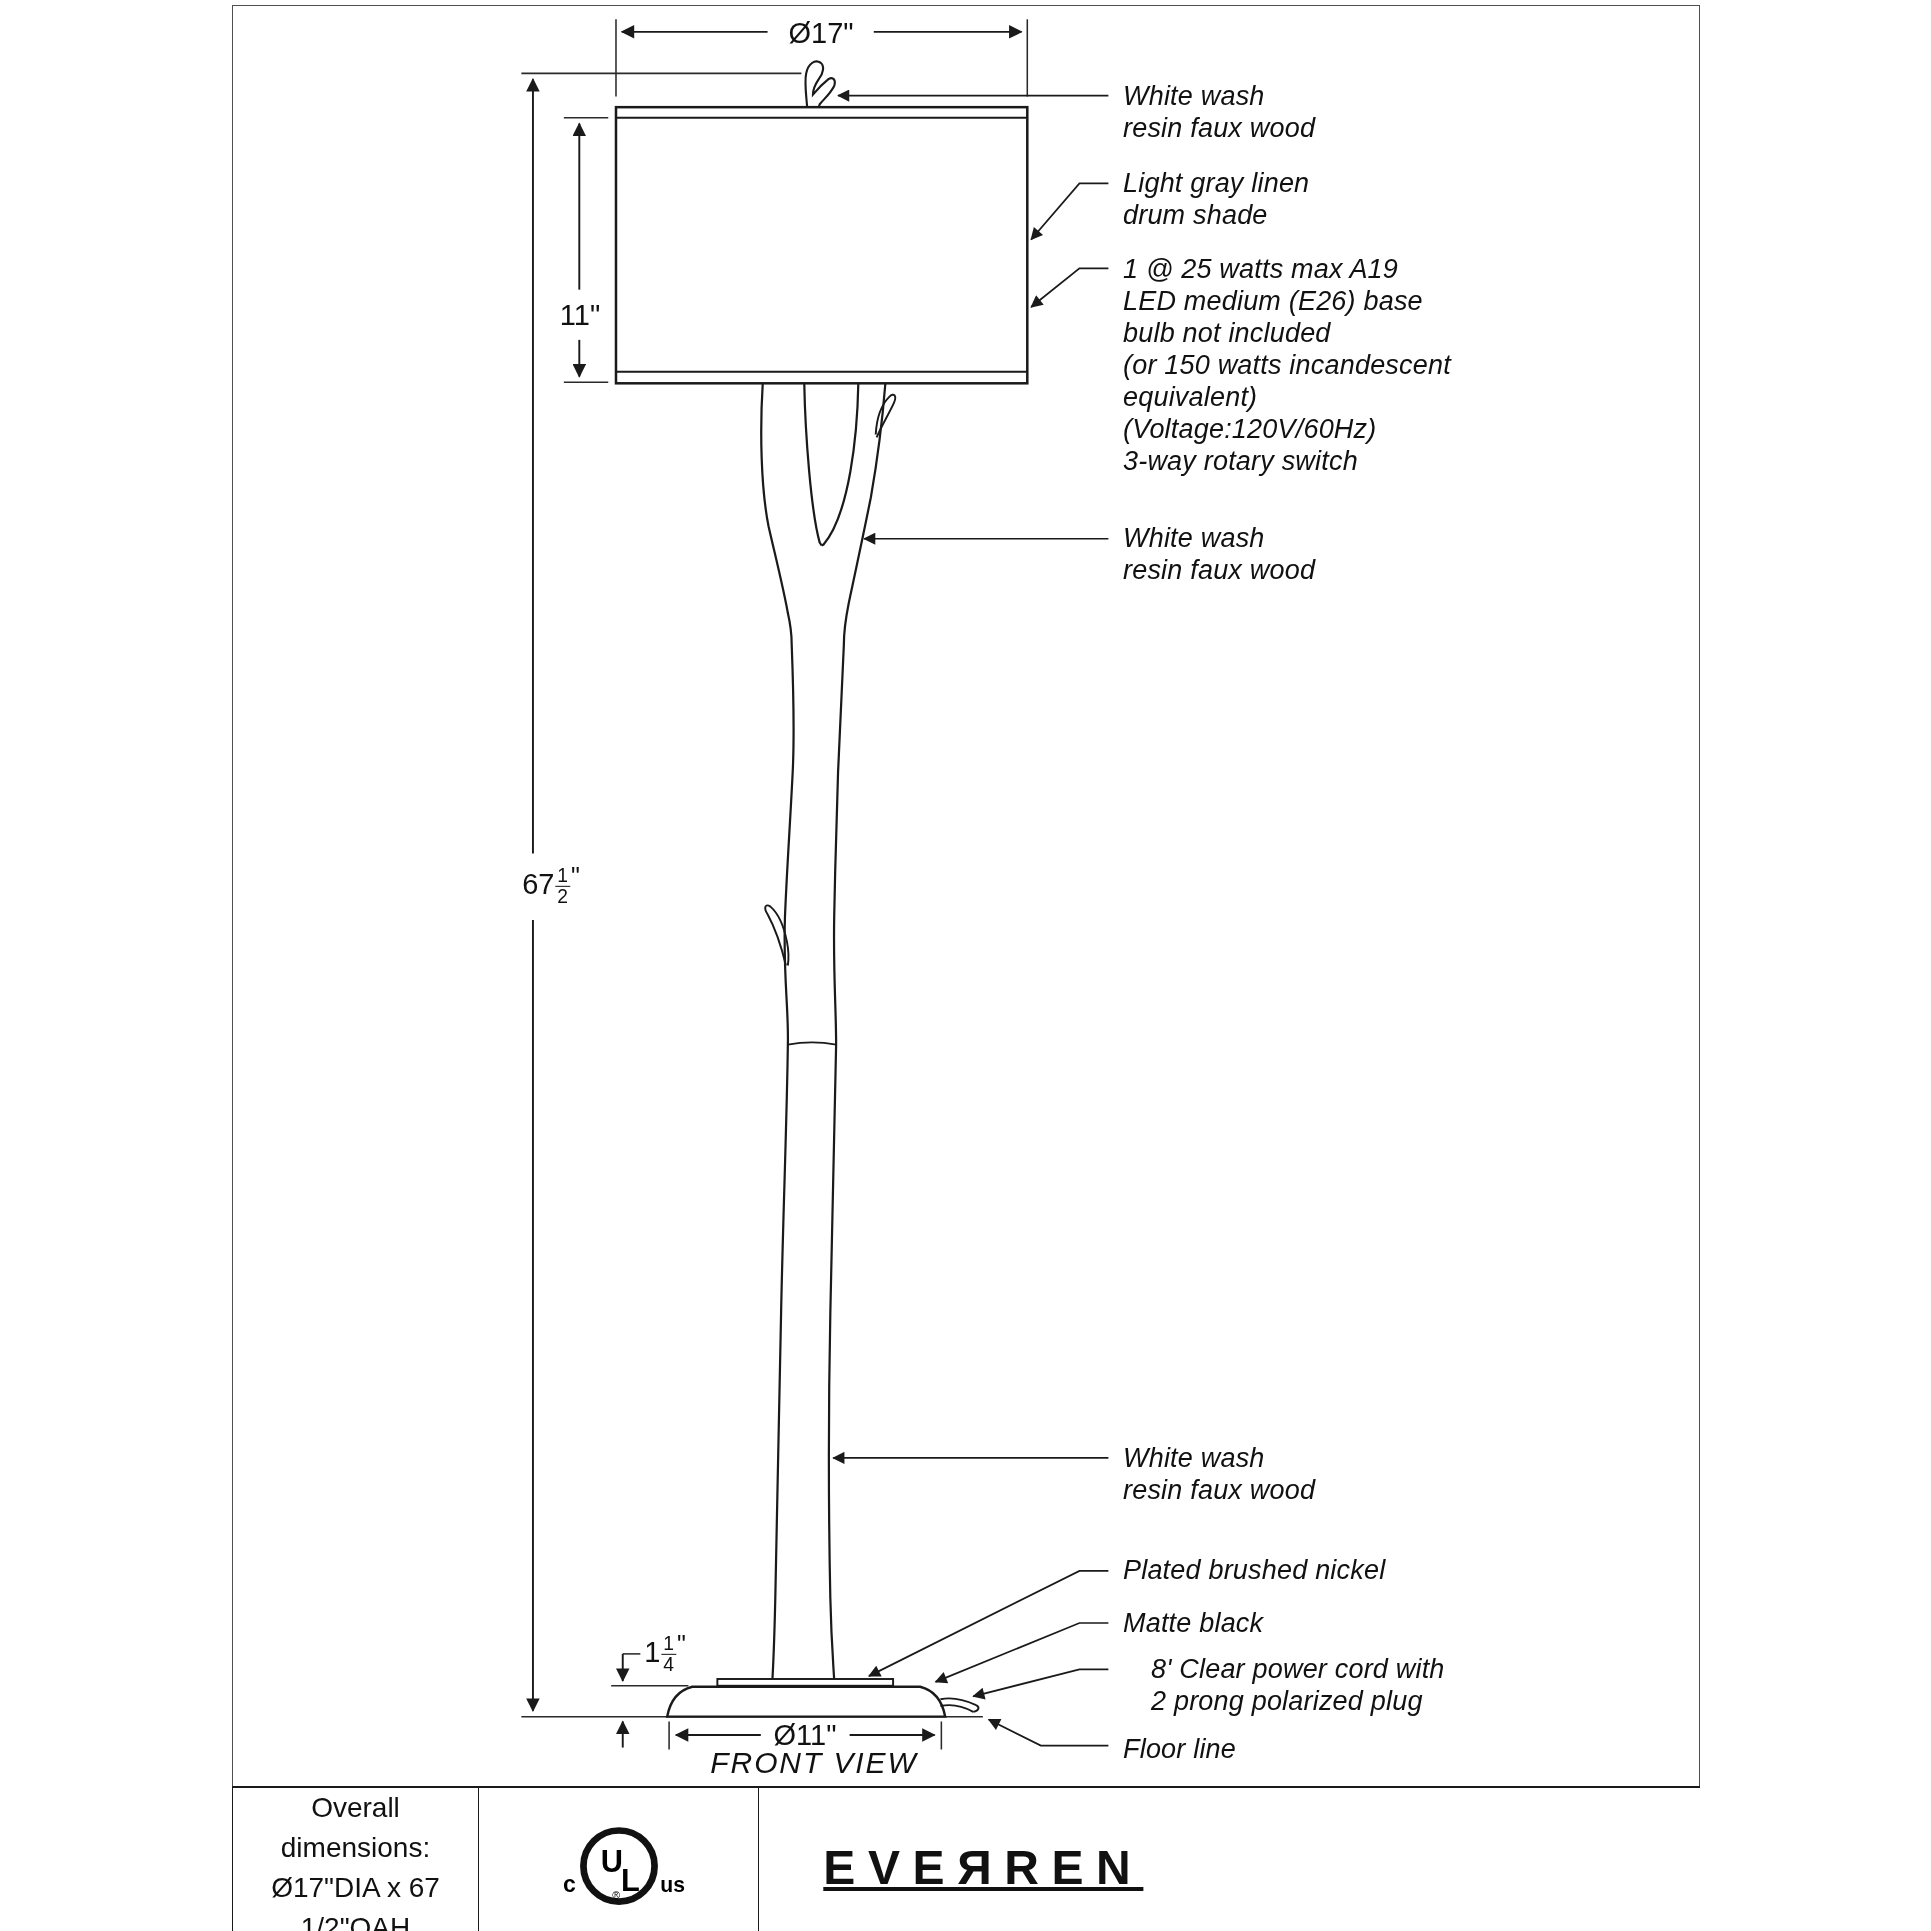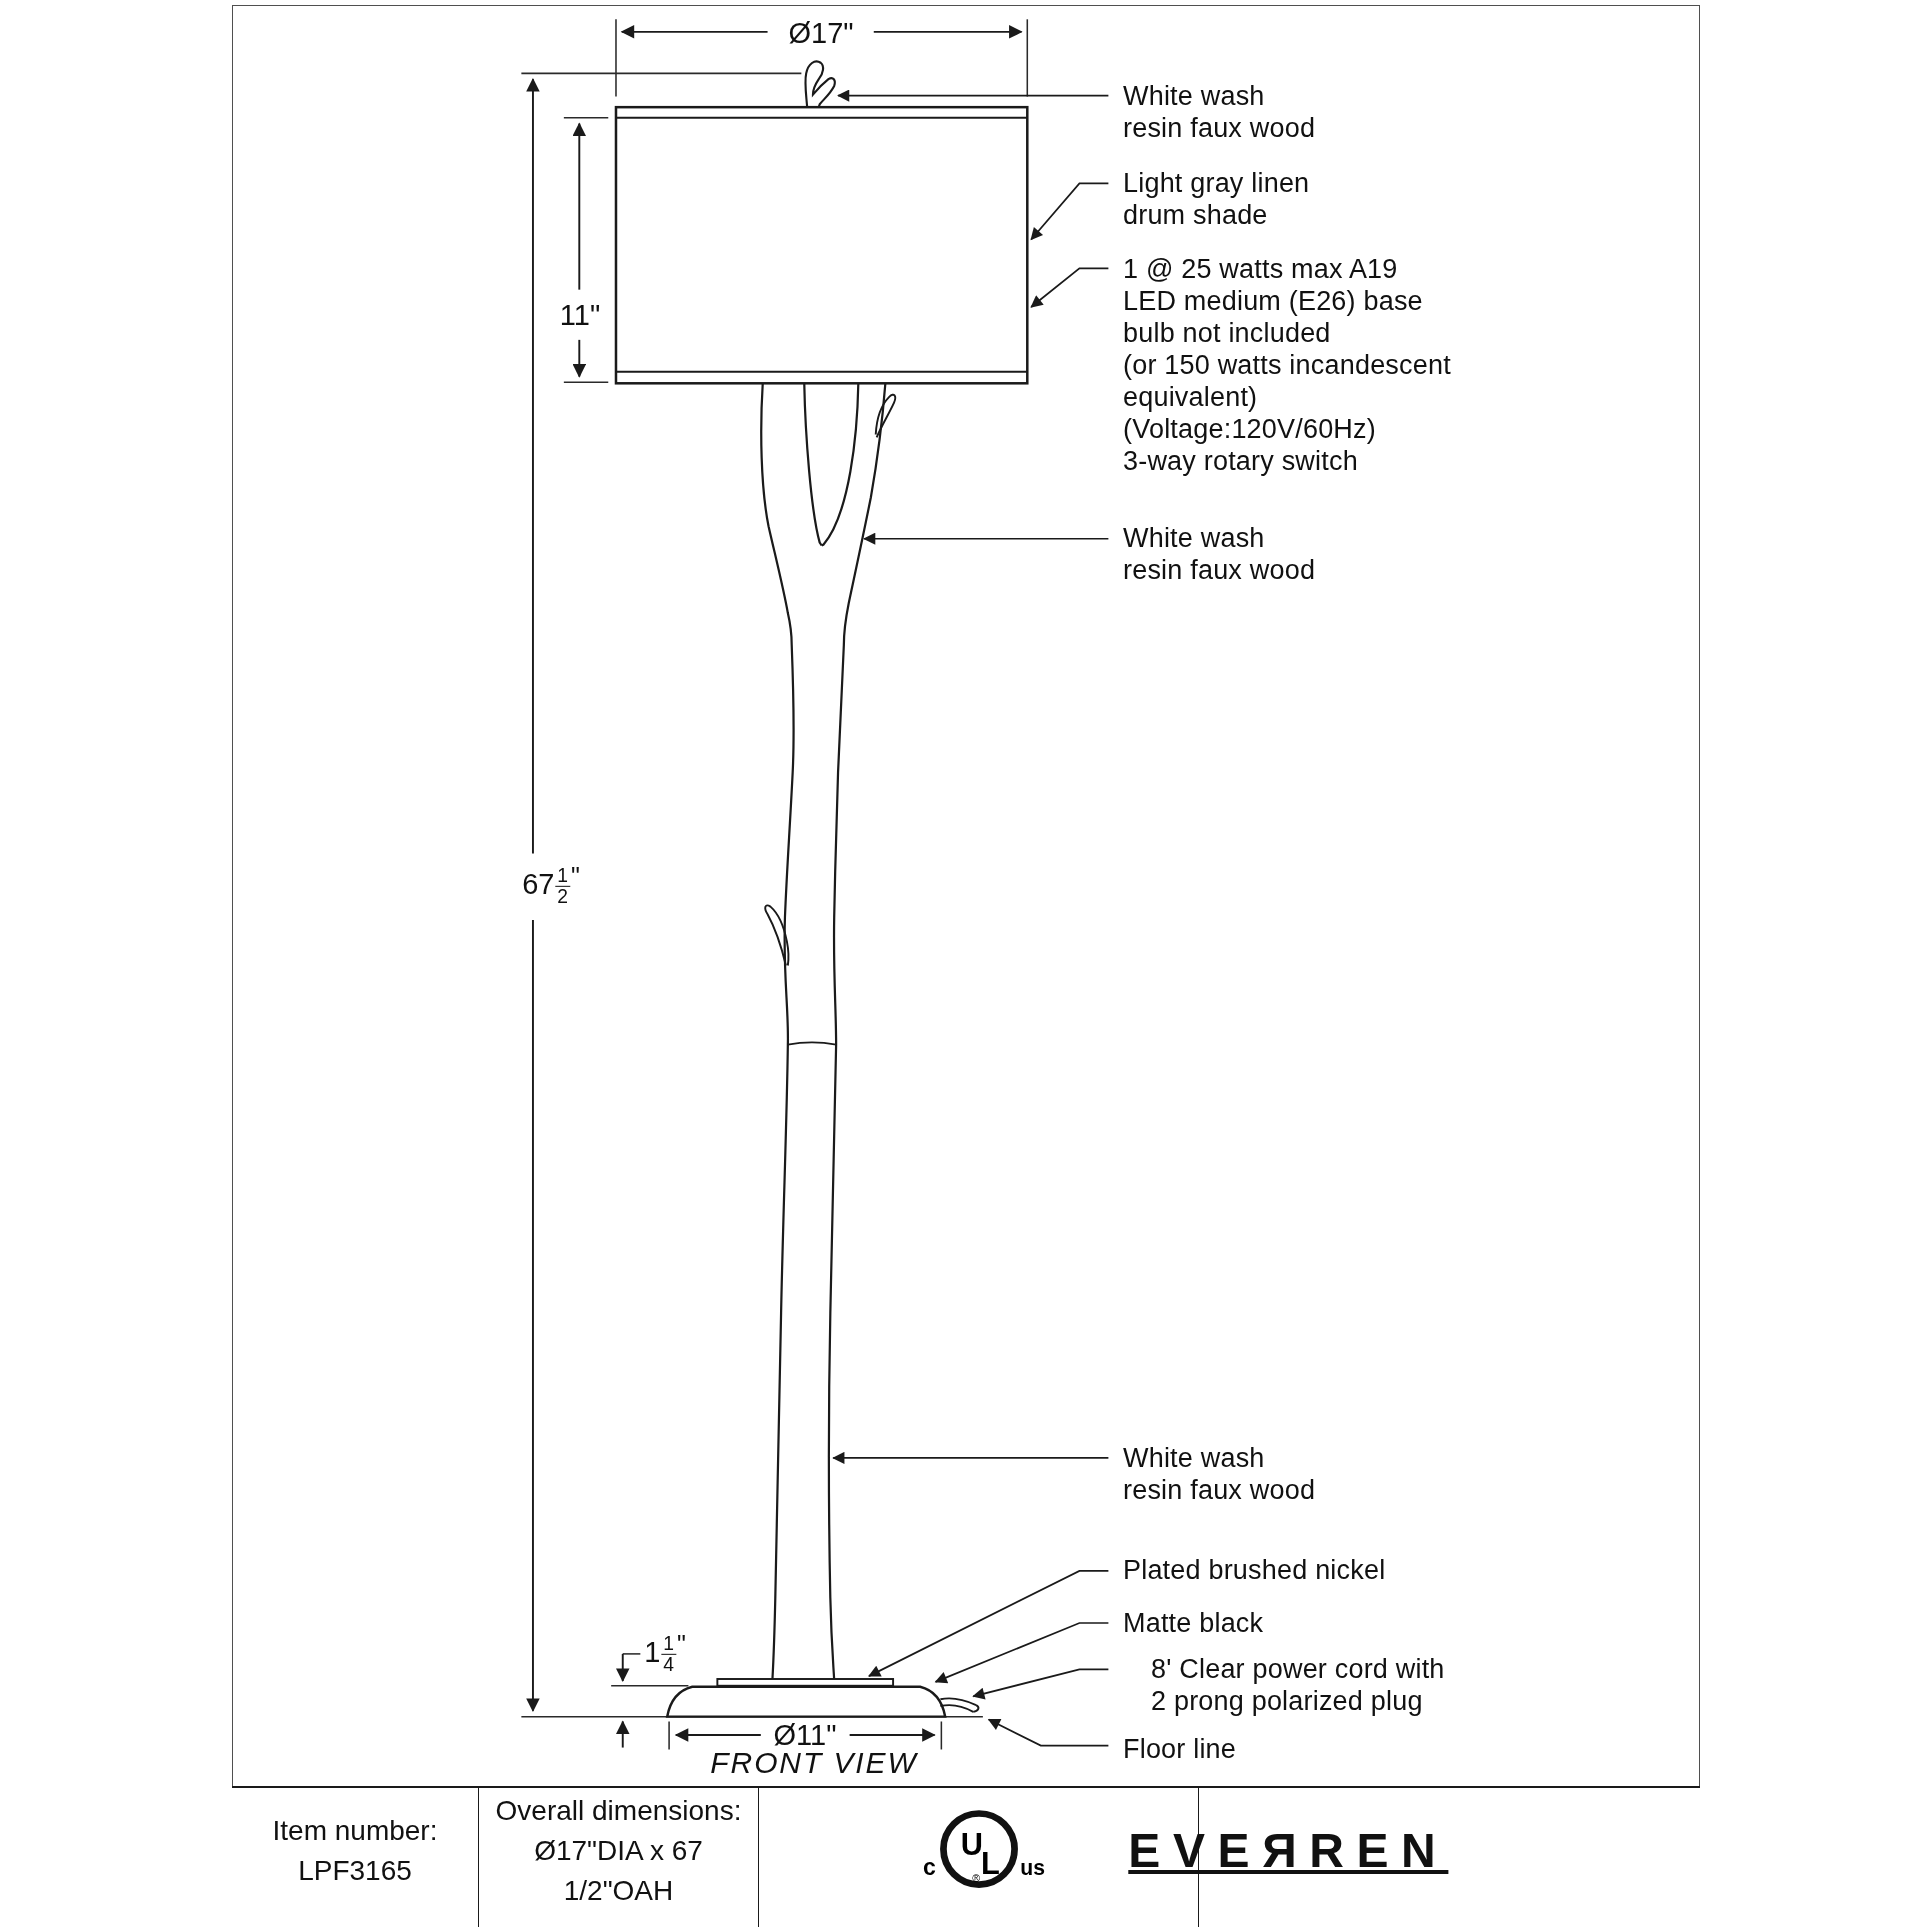--- a/index.html
+++ b/index.html
@@ -7,21 +7,21 @@
     width:1931px;height:1931px;position:relative;background:#ffffff;
     font-family:"Liberation Sans", sans-serif;color:#111;overflow:hidden;
   }
   .page-border{
     position:absolute;left:232px;top:4.8px;width:1468px;height:1922px;
     border:1.9px solid #4f4f4f;box-sizing:border-box;
   }
   svg.draw{position:absolute;left:0;top:0;}
   .ann{
     position:absolute;left:1123px;font-size:27px;line-height:32px;
-    white-space:nowrap;letter-spacing:0.2px;
+    white-space:nowrap;letter-spacing:0.2px;font-style:italic;
   }
   .dim{
     position:absolute;font-size:29px;transform:translate(-50%,-50%);
     white-space:nowrap;background:#fff;padding:0 3.9px;
   }
   .dim .frac{
     display:inline-flex;flex-direction:column;vertical-align:middle;
     font-size:19.3px;line-height:1.02;text-align:center;margin:0 1px;
   }
   .dim .frac .num{border-bottom:1.9px solid #111;padding:0 1.9px;}
@@ -199,24 +199,20 @@
 <div class="ann" style="top:1653px;margin-left:28px;">
   <div>8' Clear power cord with</div>
   <div>2 prong polarized plug</div>
 </div>
 
 <div class="ann" style="top:1733px;">
   <div>Floor line</div>
 </div>
 
 <div class="footer">
-  <div class="cell first">
-    <div>Item number:</div>
-    <div>LPF3165</div>
-  </div>
   <div class="cell">
     <div>Overall dimensions:</div>
     <div>Ø17"DIA x 67 1/2"OAH</div>
   </div>
   <div class="cell">
     <svg width="164" height="100" viewBox="0 0 170 104" style="font-size:29px">
       <circle cx="85" cy="50" r="37" fill="none" stroke="#111" stroke-width="7"></circle>
       <text x="66" y="56" font-size="32" font-weight="800" font-family="Liberation Sans, sans-serif">U</text>
       <text x="87" y="76" font-size="32" font-weight="800" font-family="Liberation Sans, sans-serif">L</text>
       <text x="78" y="84" font-size="11" font-family="Liberation Sans, sans-serif">®</text>

